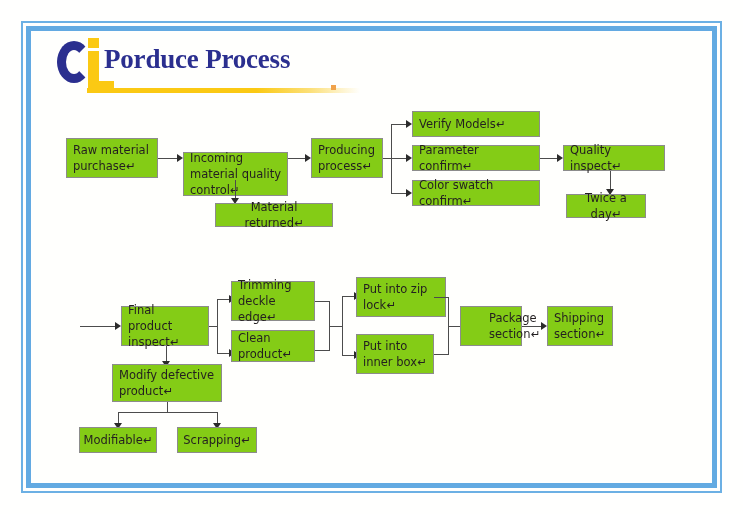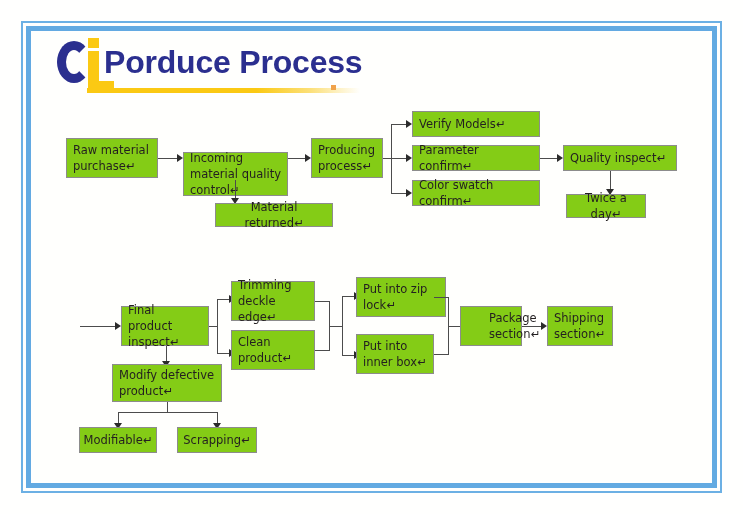--- a/index.html
+++ b/index.html
@@ -69,22 +69,22 @@
     background:#fbc913;
   }
   .logo-i-foot{
     position:absolute;left:31px;top:43px;
     width:26px;height:7px;
     background:#fbc913;
   }
   .logo-text{
     position:absolute;
     left:47px;top:6px;
-    font-family:Liberation Sans, sans-serif;
-    font-size:32px;
+    font-family:Liberation Serif, serif;
+    font-size:27px;
     font-weight:bold;
     color:#2b2f8f;
     letter-spacing:-0.2px;
     white-space:nowrap;
   }
   .logo-bar{
     position:absolute;
     left:30px;top:50px;
     width:273px;height:5px;
     background:linear-gradient(to right,#fbc913 0%,#fbc913 62%,#fce07a 82%,rgba(255,255,255,0) 100%);
@@ -197,21 +197,21 @@
     <span>Parameter confirm↵</span>
   </div>
 
   <div class="node" style="left:412px;top:180px;width:128px;height:26px;">
     <span>Color swatch confirm↵</span>
   </div>
 
   <div class="ln h" style="left:540px;top:158px;width:18px;"></div>
   <div class="arrow-r" style="left:557px;top:154px;"></div>
 
-  <div class="node" style="left:563px;top:145px;width:114px;height:26px;">
+  <div class="node" style="left:563px;top:145px;width:102px;height:26px;">
     <span>Quality inspect↵</span>
   </div>
 
   <div class="ln v" style="left:610px;top:171px;height:20px;"></div>
   <div class="arrow-d" style="left:606px;top:189px;"></div>
 
   <div class="node center" style="left:566px;top:194px;width:80px;height:24px;">
     <span>Twice a day↵</span>
   </div>
 
@@ -226,21 +226,21 @@
   <div class="ln v" style="left:217px;top:299px;height:55px;"></div>
   <div class="ln h" style="left:217px;top:299px;width:13px;"></div>
   <div class="arrow-r" style="left:229px;top:295px;"></div>
   <div class="ln h" style="left:217px;top:353px;width:13px;"></div>
   <div class="arrow-r" style="left:229px;top:349px;"></div>
 
   <div class="node" style="left:231px;top:281px;width:84px;height:40px;">
     <span>Trimming deckle edge↵</span>
   </div>
 
-  <div class="node" style="left:231px;top:330px;width:84px;height:40px;align-items:center;">
+  <div class="node" style="left:231px;top:330px;width:84px;height:32px;align-items:center;">
     <span>Clean product↵</span>
   </div>
 
   <div class="ln h" style="left:315px;top:301px;width:14px;"></div>
   <div class="ln h" style="left:315px;top:350px;width:14px;"></div>
   <div class="ln v" style="left:329px;top:301px;height:50px;"></div>
   <div class="ln h" style="left:329px;top:326px;width:13px;"></div>
   <div class="ln v" style="left:342px;top:296px;height:60px;"></div>
   <div class="ln h" style="left:342px;top:296px;width:13px;"></div>
   <div class="arrow-r" style="left:354px;top:292px;"></div>

